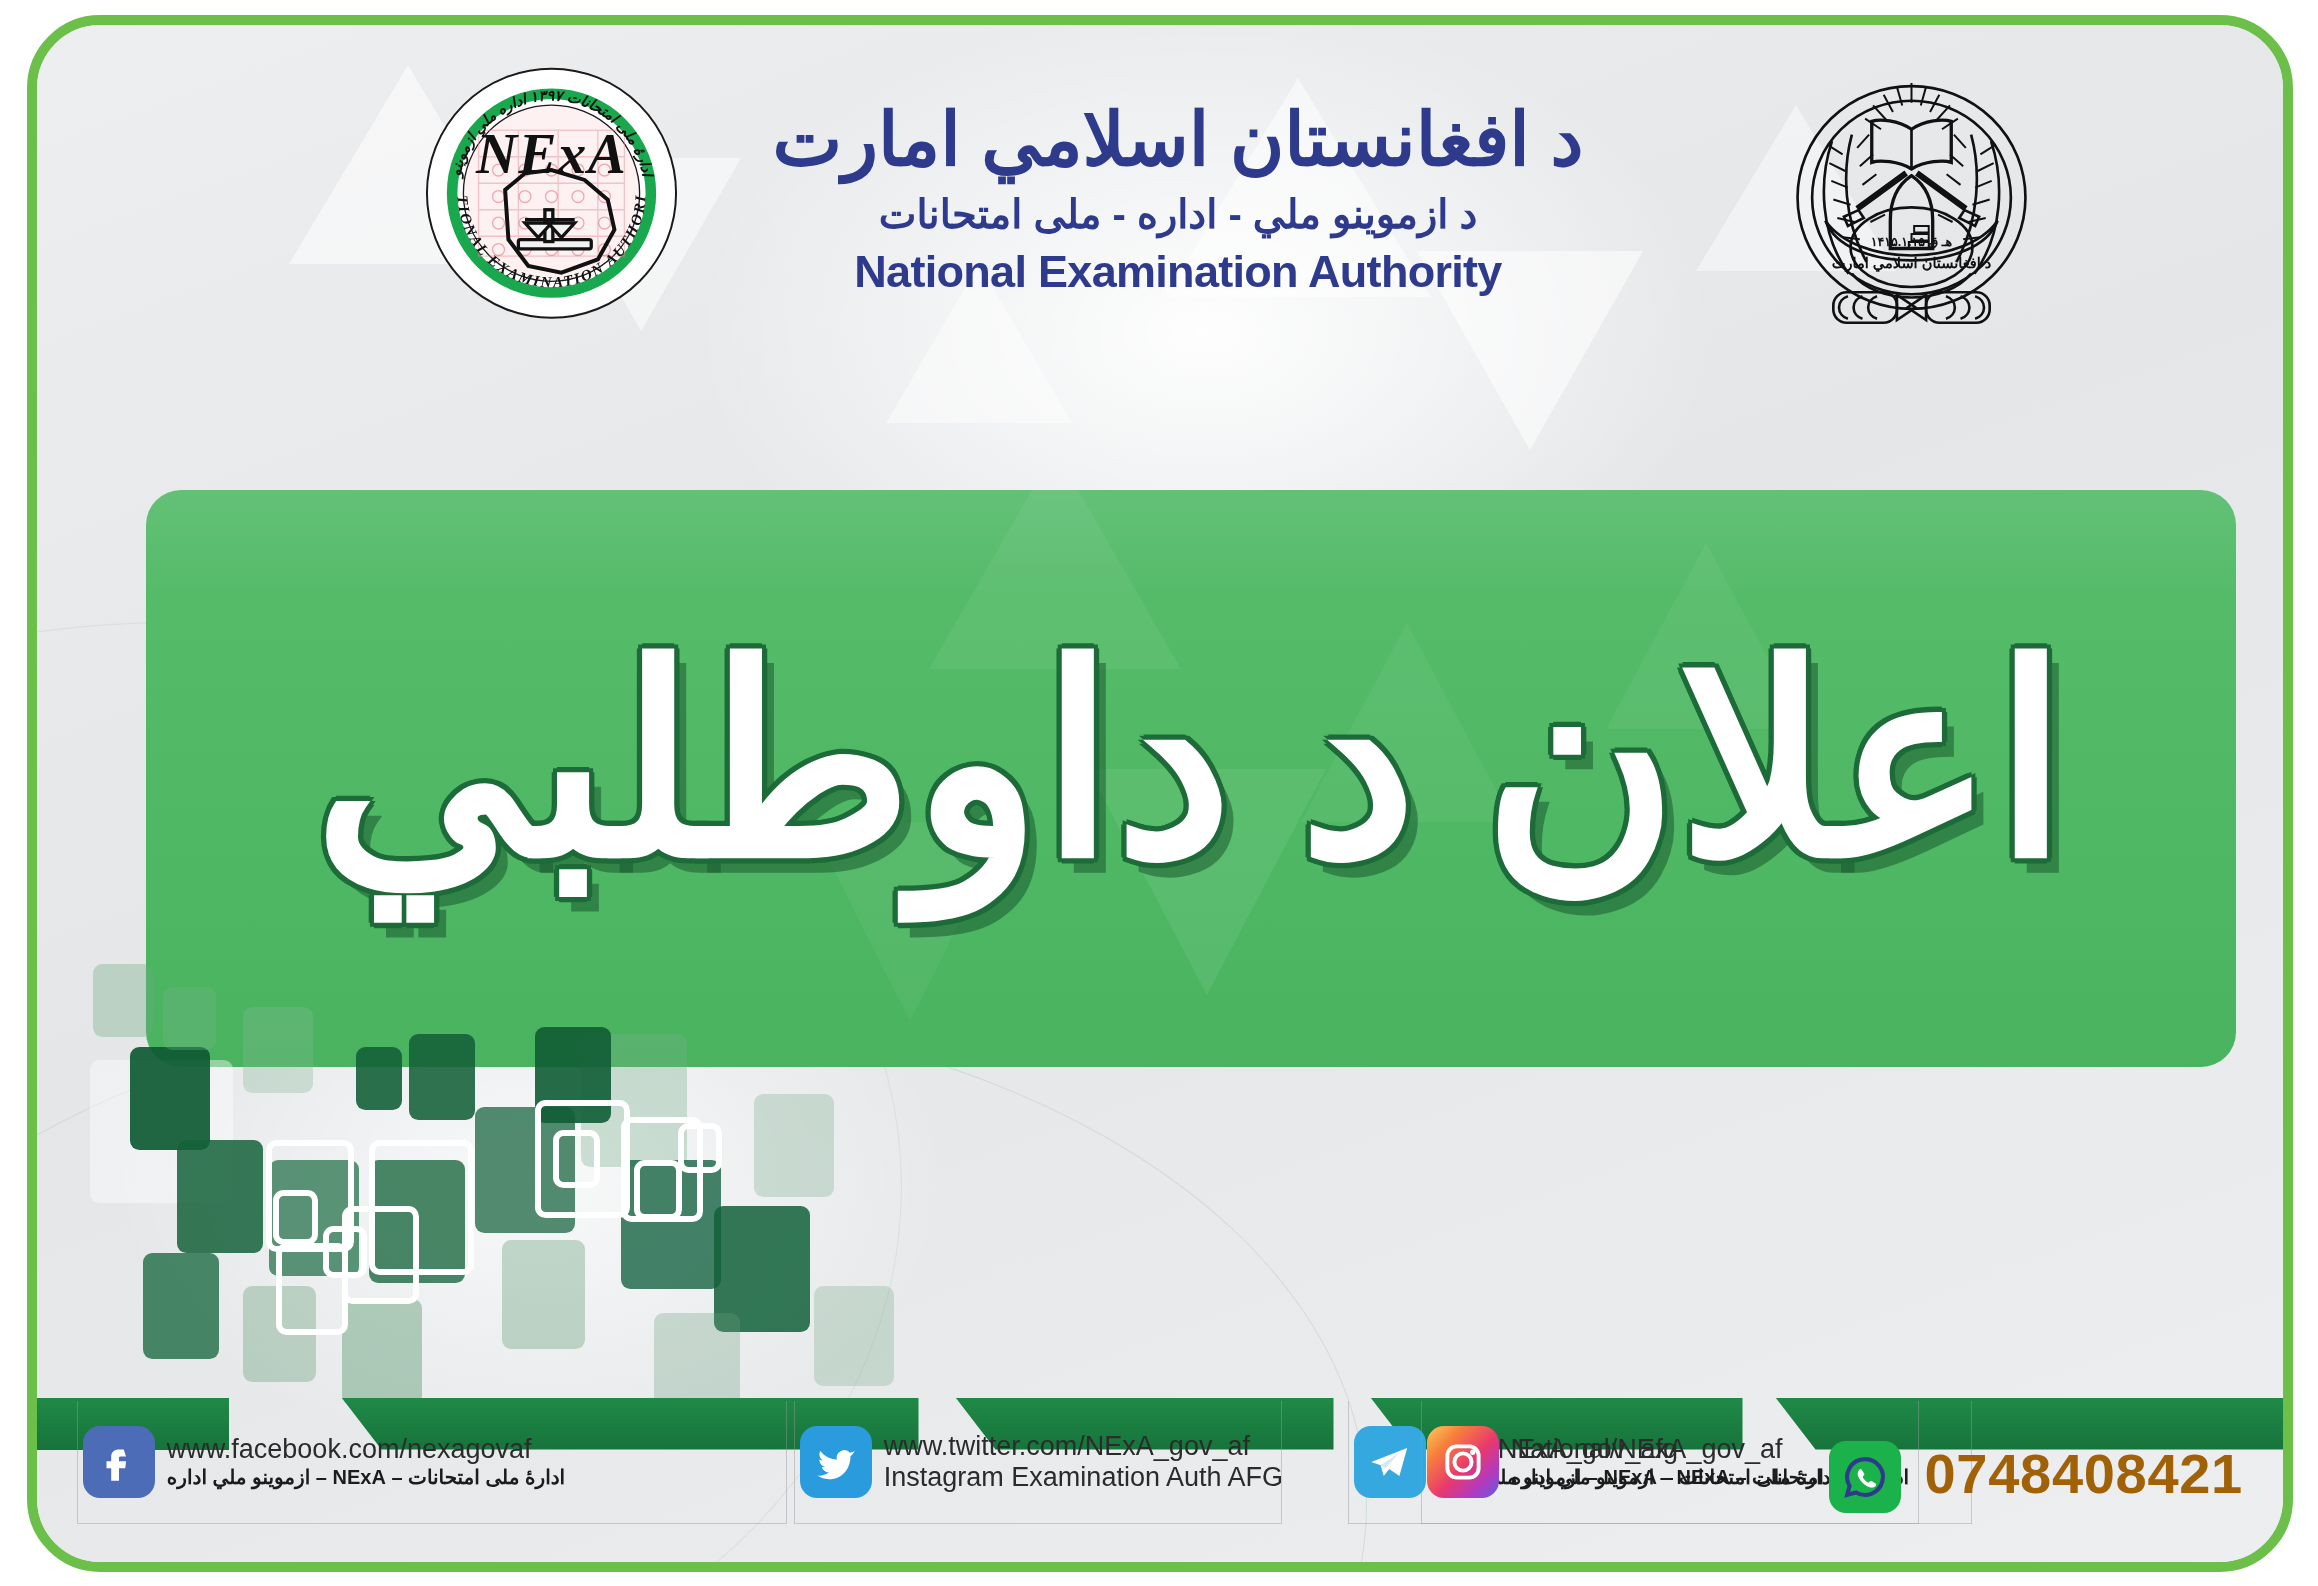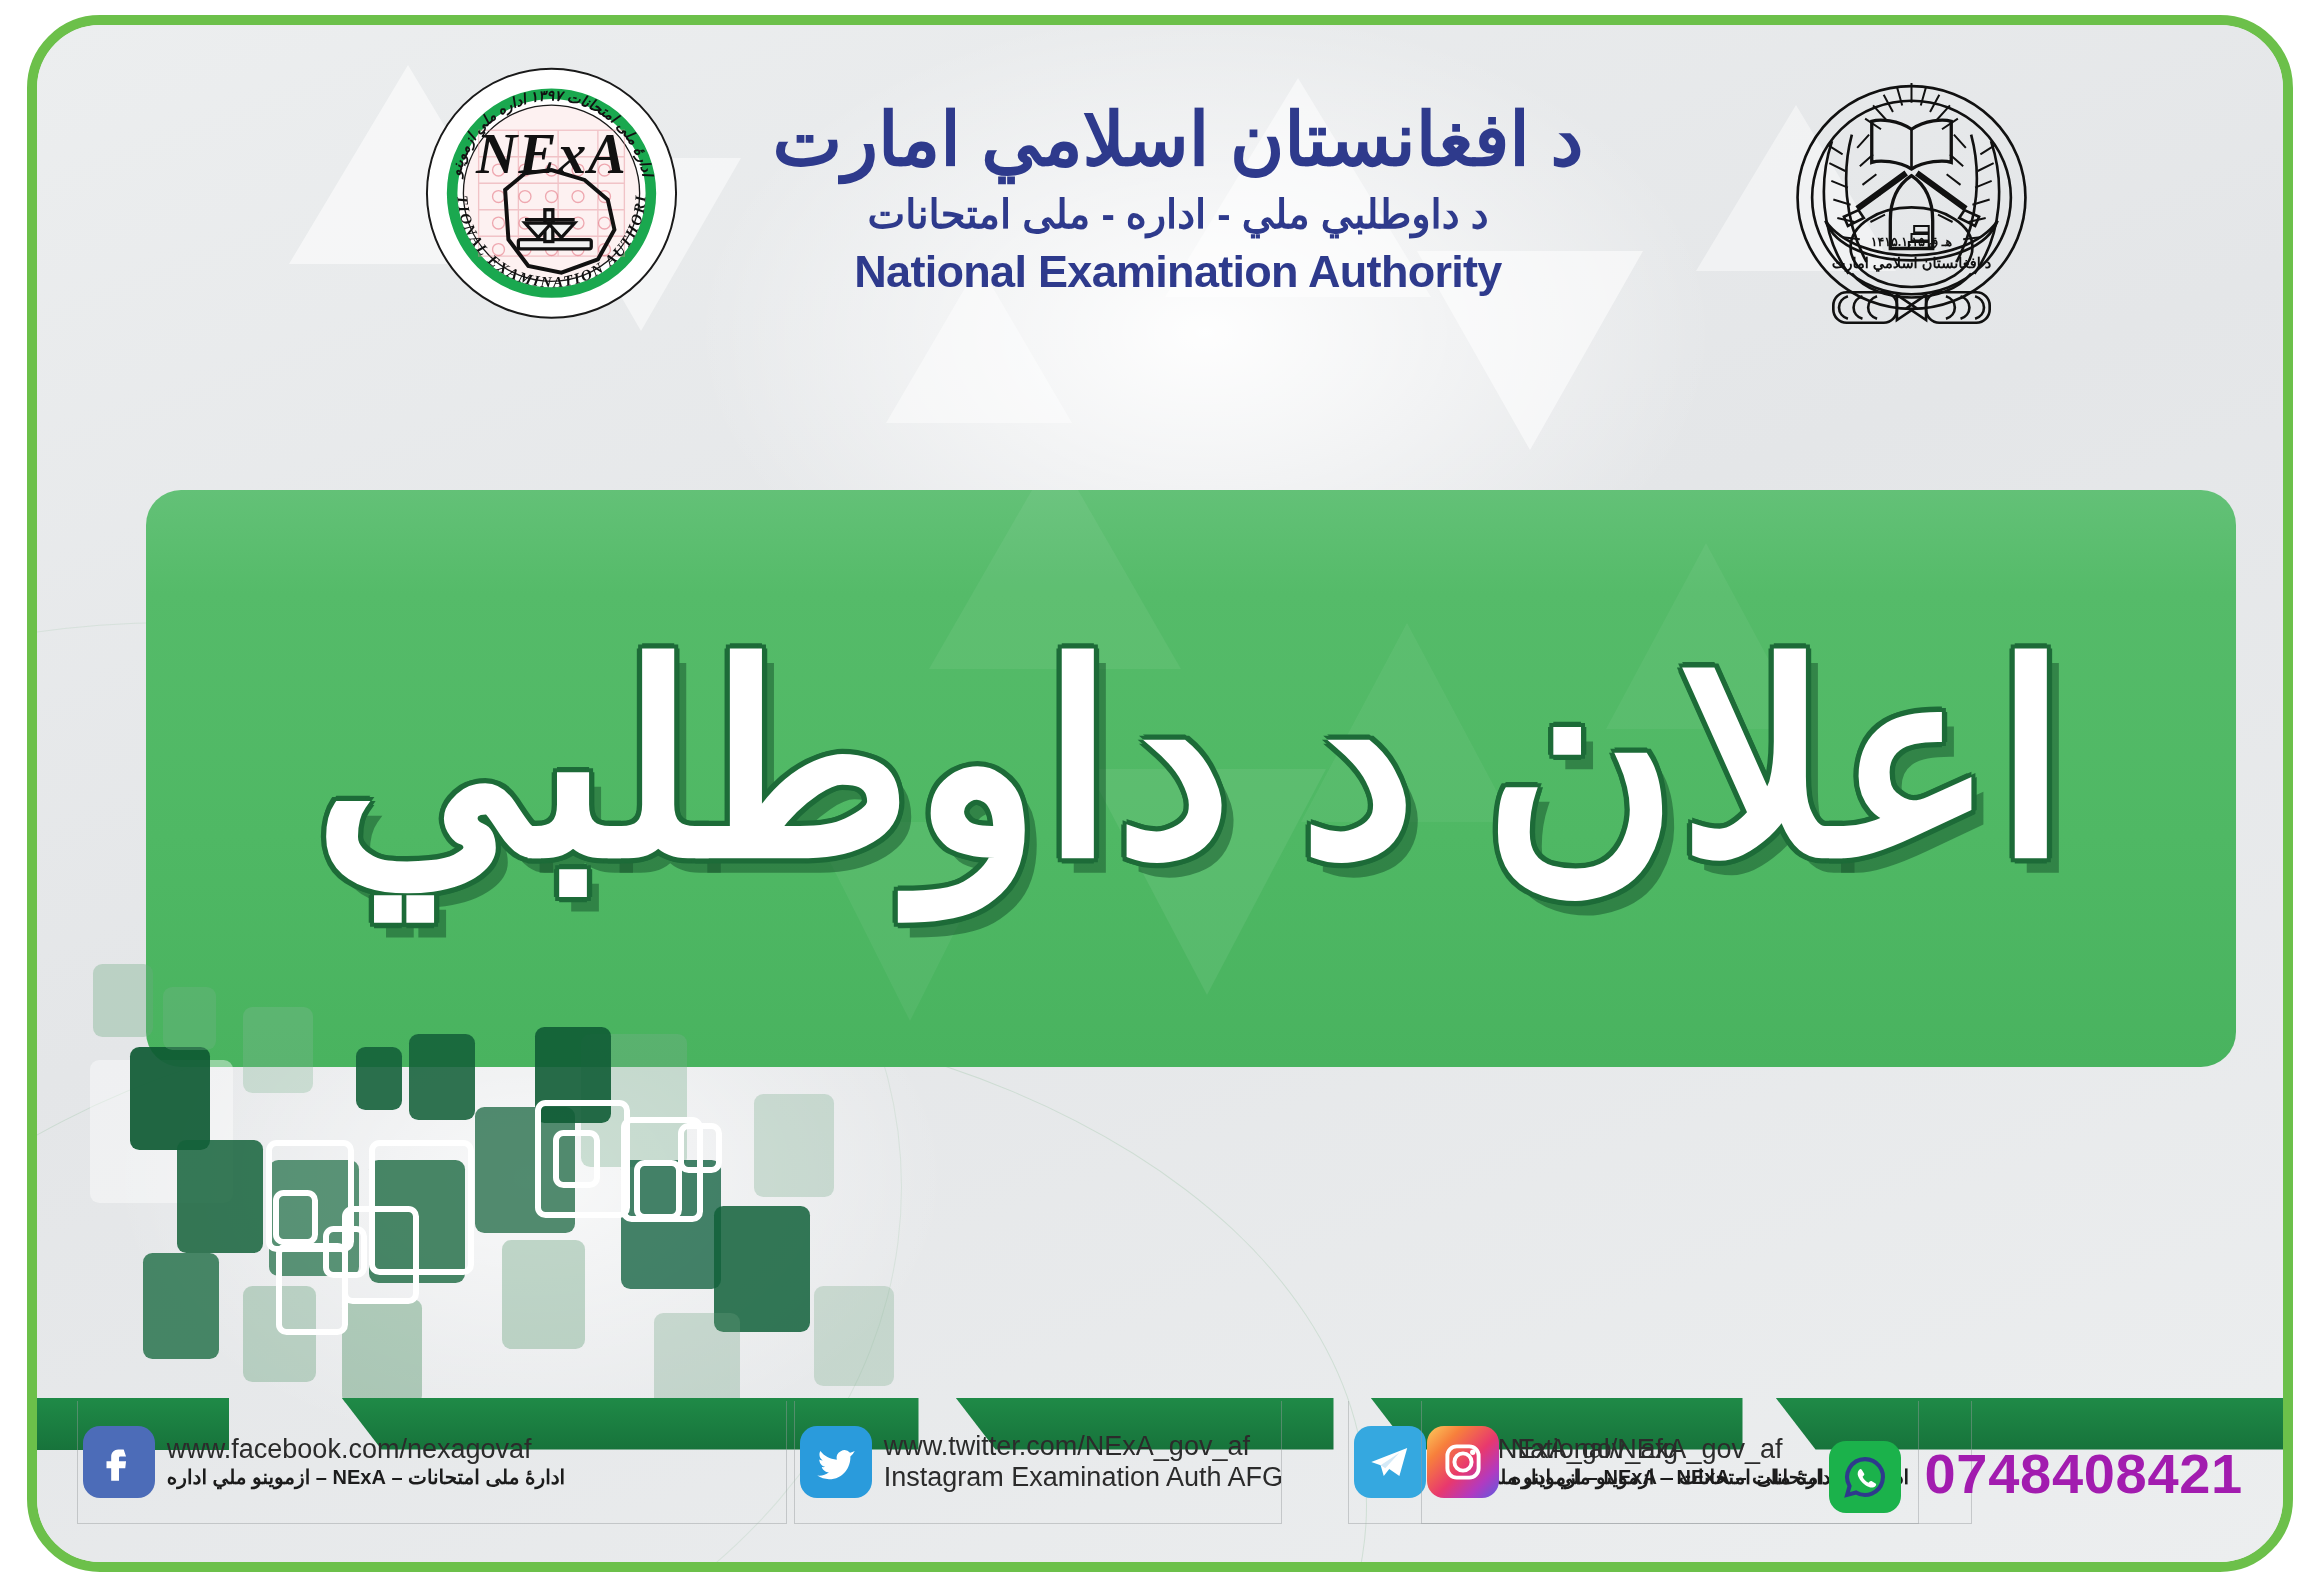--- a/index.html
+++ b/index.html
@@ -102,21 +102,21 @@
     background:transparent;
     padding:0 5.3px;box-sizing:border-box;
   }
   .sicon{width:72px;height:72px;border-radius:17px;flex:0 0 auto;
          display:flex;align-items:center;justify-content:center;margin-right:12px;}
   .stext{display:flex;flex-direction:column;justify-content:center;}
   .surl{font-size:27px;color:#2b2b2b;line-height:1.12;white-space:nowrap;}
   .sdesc{font-size:20px;color:#1c1c1c;font-weight:bold;direction:rtl;text-align:right;line-height:1.2;white-space:nowrap;}
   .phone{
     position:absolute;top:78px;left:1888px;
-    font-size:56px;font-weight:bold;color:#a21caf;letter-spacing:0.7px;
+    font-size:56px;font-weight:bold;color:#a16207;letter-spacing:0.7px;
   }
 </style>
 </head>
 <body>
 
 <div class="poster">
   <div class="frame">
     <div class="bg-sheen"></div>
 
     <div class="tri" style="left:252px;top:40px;border-left:119px solid transparent;border-right:119px solid transparent;border-bottom:199px solid rgba(255,255,255,.55);"></div>
@@ -184,21 +184,21 @@
             <textPath href="#arcTop" startOffset="50%" text-anchor="middle">ادارۀ ملی امتحانات ۱۳۹۷ اداره ملي ازموینو</textPath>
           </text>
           <text font-size="23" font-weight="bold" fill="#111" font-family="Liberation Serif, serif" letter-spacing="3">
             <textPath href="#arcBot" startOffset="50%" text-anchor="middle">NATIONAL EXAMINATION AUTHORITY</textPath>
           </text>
         </svg>
       </div>
 
       <div class="head-text">
         <div class="head-l1">د افغانستان اسلامي امارت</div>
-        <div class="head-l2">د داوطلبي ملي - اداره - ملی امتحانات</div>
+        <div class="head-l2">د ازموینو ملي - اداره - ملی امتحانات</div>
         <div class="head-l3">National Examination Authority</div>
       </div>
 
       <div class="emblem">
         <svg viewBox="0 0 400 430" width="265" height="285">
           <g fill="none" stroke="#111" stroke-width="4">
             <ellipse cx="200" cy="215" rx="172" ry="168"></ellipse>
             <ellipse cx="200" cy="215" rx="150" ry="146"></ellipse>
 
             <path d="M80 130 C60 190 62 270 105 330"></path>

